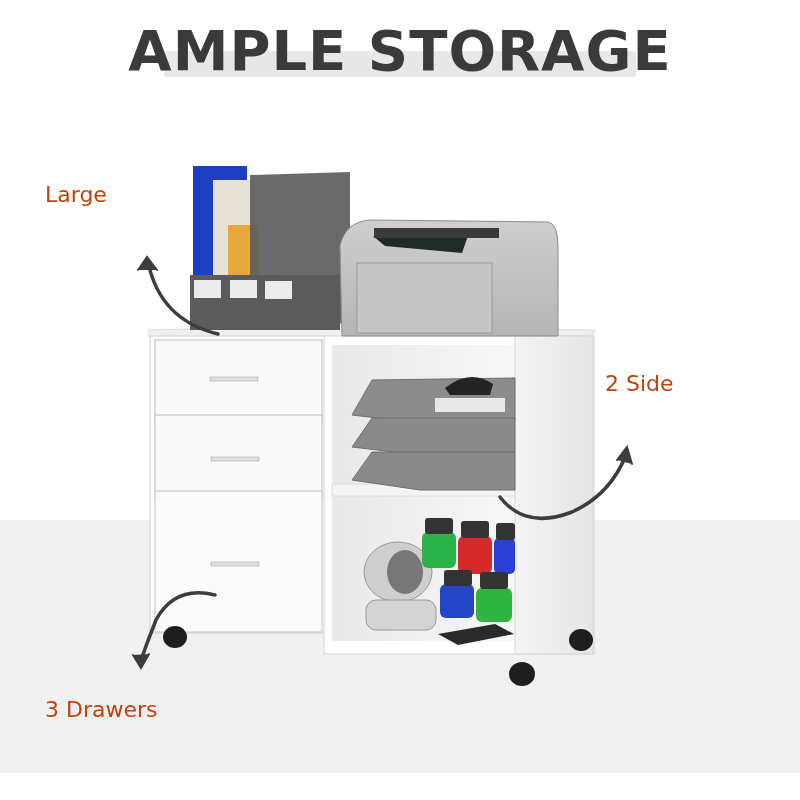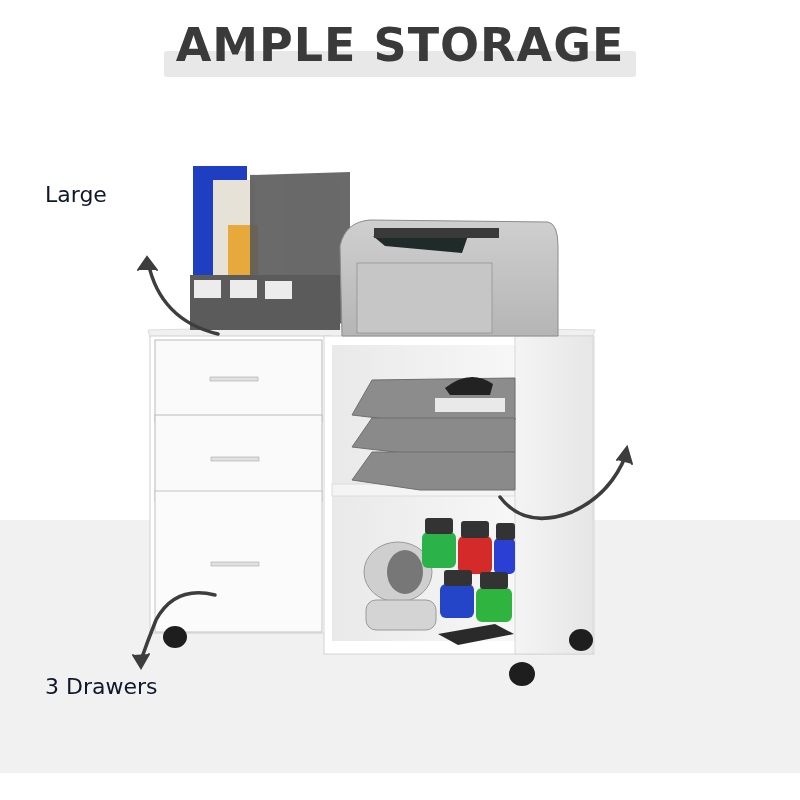--- a/index.html
+++ b/index.html
@@ -1,20 +1,20 @@
 <!DOCTYPE html>
 <html><head>
 <meta charset="utf-8">
 <style>
   html, body { margin:0; padding:0; }
   body { width:800px; height:800px; position:relative; overflow:hidden; background:#ffffff; font-family:"DejaVu Sans", sans-serif; }
   .floor { position:absolute; left:0; top:520px; width:800px; height:253px; background:#f1f1f1; }
   .title-bar { position:absolute; left:164px; top:51px; width:472px; height:26px; background:#e8e8e8; border-radius:3px; }
-  .title { position:absolute; left:0; top:18px; width:800px; text-align:center; font-family:"DejaVu Sans", sans-serif; font-weight:bold; font-size:46px; letter-spacing:1px; color:#3a3a3a; }
-  .label { position:absolute; font-family:"DejaVu Sans", sans-serif; font-size:22px; color:#0f172a; line-height:38px; }
+  .title { position:absolute; left:0; top:18px; width:800px; text-align:center; font-family:"DejaVu Sans", sans-serif; font-weight:bold; font-size:56px; letter-spacing:1px; color:#3a3a3a; }
+  .label { position:absolute; font-family:"DejaVu Sans", sans-serif; font-size:22px; color:#c2410c; line-height:38px; }
   svg.scene { position:absolute; left:0; top:0; }
 </style>
 </head>
 <body>
 
 <div class="floor"></div>
 <div class="title-bar"></div>
 <div class="title">AMPLE STORAGE</div>
 
 <svg class="scene" width="800" height="800" viewBox="0 0 800 800">
@@ -113,17 +113,18 @@
     <path d="M215,595 Q175,585 156,620 Q148,640 141,660"></path>
     <path d="M133,655 L141,668 L149,654" fill="#3d3d3d" stroke="#3d3d3d" stroke-width="2"></path>
   </g>
 </svg>
 
 <div class="label" style="left:45px; top:176px;">
   <div>Large</div>
 </div>
 
 <div class="label" style="left:605px; top:365px;">
+  <div>2 Side</div>
 </div>
 
-<div class="label" style="left:45px; top:668px;">
+<div class="label" style="left:45px; top:691px;">
   <div>3 Drawers</div>
 </div>
 
 </body></html>

